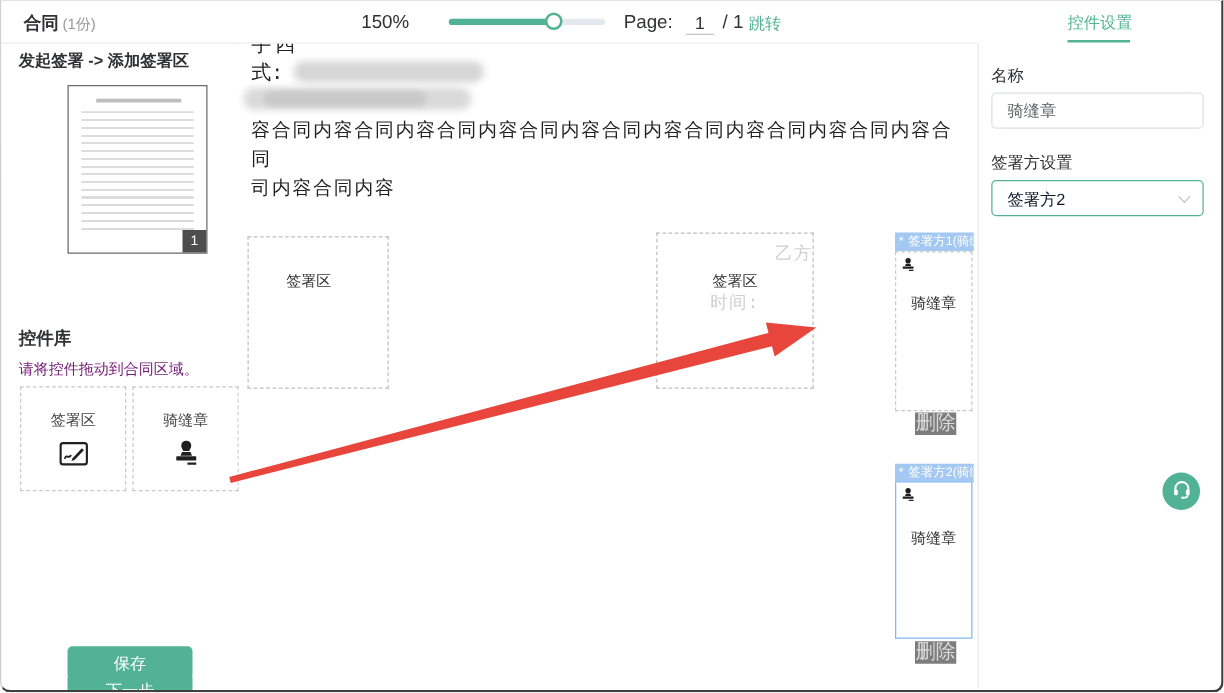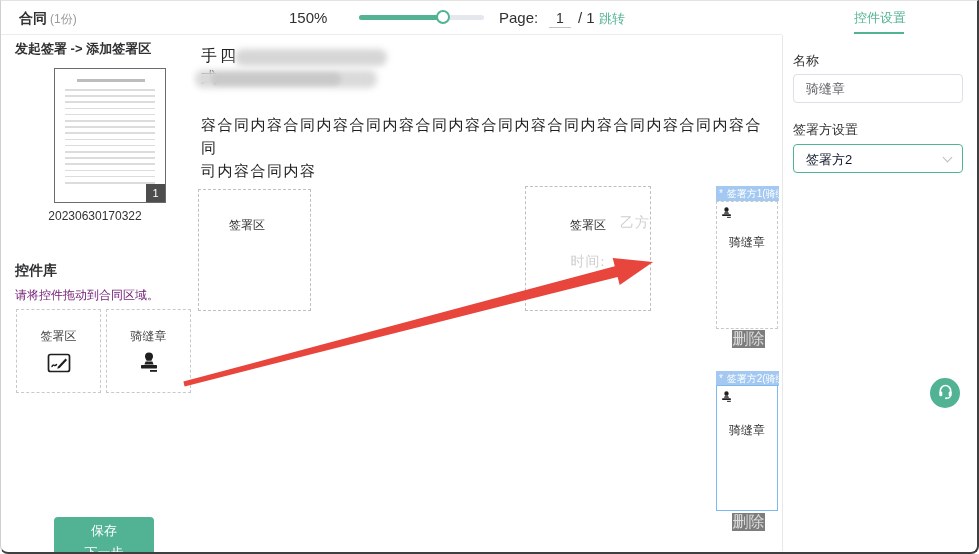--- a/index.html
+++ b/index.html
@@ -39,21 +39,21 @@
   .lib-item { position:absolute; top:308px; width:85px; height:84px; border:1px dashed #c9c9c9; cursor:grab; background:#fff; }
   .lib-item.first { left:15px; }
   .lib-item.second { left:105px; }
   .lib-item-label { position:absolute; top:18px; width:100%; text-align:center; font-size:12px; color:#444; }
   .lib-item-icon { position:absolute; top:40px; left:50%; transform:translateX(-50%); }
   .btn { position:absolute; left:53px; width:100px; height:27px; background:var(--accent); color:#fff; font-size:13px; border:none; border-radius:4px; cursor:pointer; font-family:inherit; }
   .btn.save { top:492px;margin-top:24px; }
   .btn.next { top:538px; }
   
   .doc-area { position:absolute; left:190px; top:34px; width:590px; height:520px; overflow:hidden; background:#fff; }
-  .serif { font-family:Liberation Serif, serif;margin-top:20px; }
+  .serif { font-family:Liberation Mono, monospace; }
   .doc-clip-line { position:absolute; left:10px; top:-9px; font-size:16px; letter-spacing:3px; color:#222; }
   .doc-shi-line { position:absolute; left:10px; top:13px; font-size:16px; color:#222; }
   .blur-blob { position:absolute; border-radius:8px; background:#d6d6d6; filter:blur(3px); }
   .blob1 { left:44px; top:14px; width:152px; height:17px; }
   .blob2 { left:4px; top:35px; width:182px; height:18px; background:#dadada; }
   .blob2b { left:20px; top:38px; width:130px; height:12px; background:#c9c9c9; filter:blur(2px); }
   .doc-par { position:absolute; left:10px; top:59px; width:566px; font-size:15px; line-height:23px; letter-spacing:1.5px; color:#1f1f1f; }
   .sign-box1 { position:absolute; left:7px; top:154px; width:113px; height:122px; border:1px dashed #bfbfbf; cursor:move; }
   .sign-box1 .lbl { position:absolute; left:30px; top:27px; font-size:12px; color:#333; }
   .sign-box2 { position:absolute; left:334px; top:151px; width:126px; height:125px; border:1px dashed #bfbfbf; cursor:move; }
@@ -104,21 +104,20 @@
   <div class="settings-tab">控件设置</div>
   <div class="settings-underline"></div>
   <div class="panel-divider"></div>
 
   <div class="sb-heading">发起签署 -&gt; 添加签署区</div>
   <div class="thumb">
     <div class="thumb-title"></div>
     <div class="thumb-lines"></div>
     <div class="thumb-badge">1</div>
   </div>
-  <div class="thumb-name">20230630170322</div>
 
   <div class="lib-heading">控件库</div>
   <div class="lib-hint">请将控件拖动到合同区域。</div>
 
   <div class="lib-item first">
     <div class="lib-item-label">签署区</div>
     <span class="lib-item-icon">
       <svg width="26" height="26" viewBox="0 0 26 26">
         <rect x="2.5" y="4.5" width="21" height="17" rx="2" fill="none" stroke="#1f1f1f" stroke-width="1.7"></rect>
         <path d="M6 16.5 c1.5-3.5 2.5 1 4.5-2" fill="none" stroke="#1f1f1f" stroke-width="1.5" stroke-linecap="round"></path>

